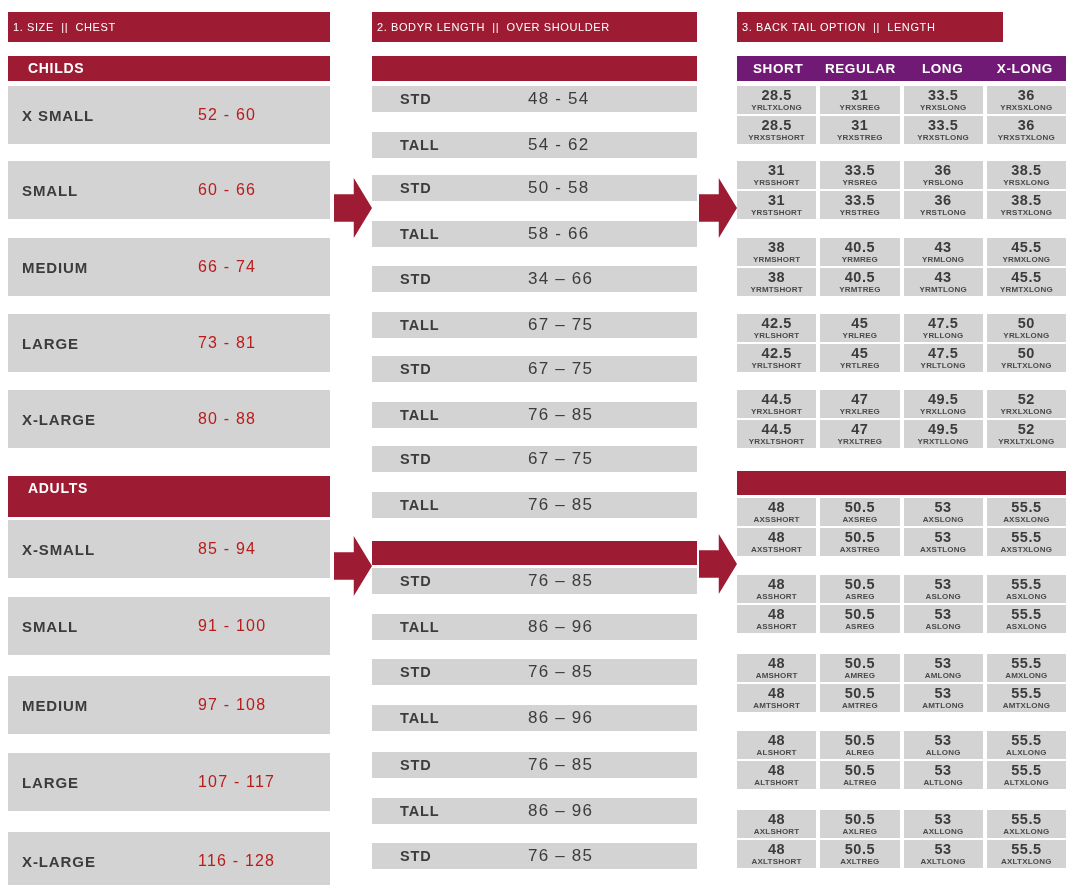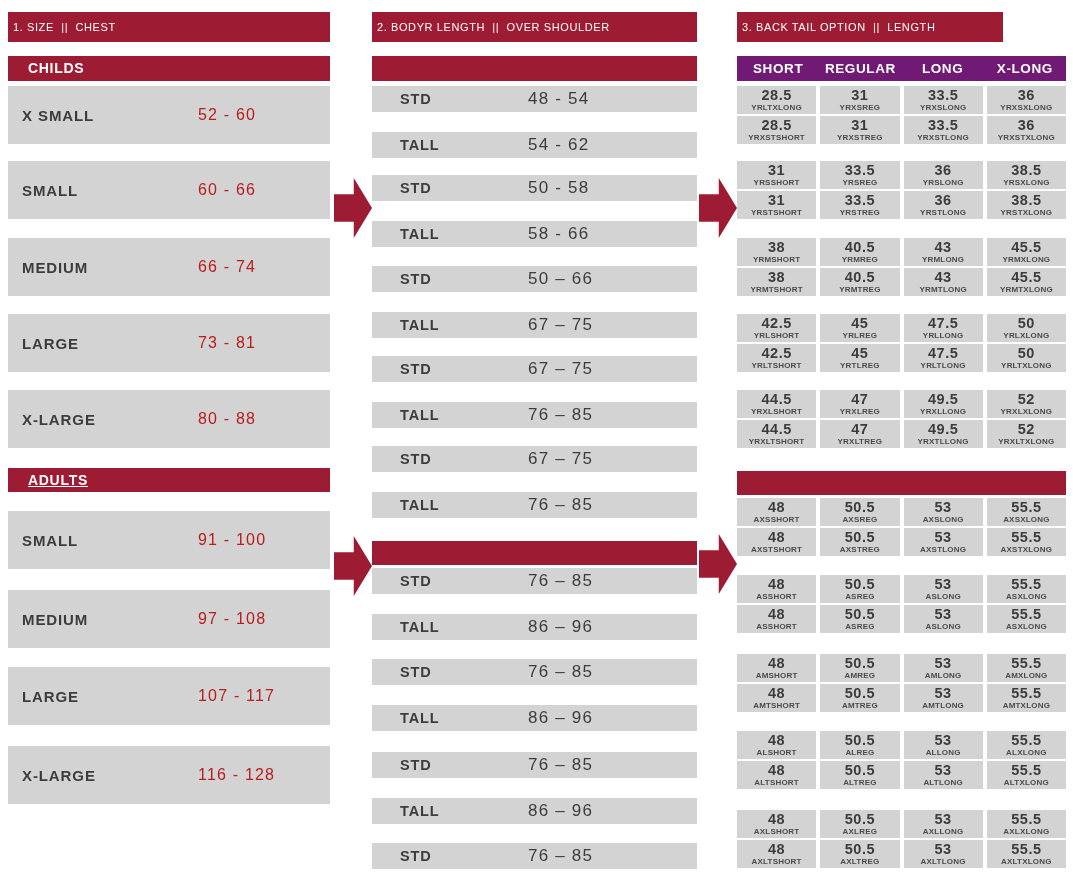--- a/index.html
+++ b/index.html
@@ -8,21 +8,21 @@
   .col{position:absolute;top:12px;}
   #col1{left:8px;width:322px;}
   #col2{left:372px;width:325px;}
   #col3{left:737px;width:329px;}
   .col-header{height:30px;background:#9E1C33;color:#fff;font-weight:normal;font-size:11px;
     line-height:30px;padding-left:5px;letter-spacing:0.6px;box-sizing:border-box;}
   .col-header span{white-space:pre;}
   #col3 .col-header{width:266px;}
   .section-bar{height:25px;background:#9E1C33;margin-top:14px;color:#fff;font-weight:bold;
     font-size:14px;line-height:25px;padding-left:20px;letter-spacing:0.7px;box-sizing:border-box;}
-  .section-bar.adults{margin-top:20px;height:24px;line-height:24px;text-decoration:underline;}
+  .section-bar.adults{margin-top:28px;height:41px;line-height:24px;}
   .empty-bar{height:25px;background:#9E1C33;margin-top:14px;}
   .empty-bar.adults{margin-top:23px;height:24px;}
   .size-row{height:58px;background:#D3D3D3;position:relative;}
   .size-label{position:absolute;left:14px;top:50%;transform:translateY(-50%);
     font-weight:bold;font-size:15px;letter-spacing:0.9px;color:#3C3C3C;}
   .size-range{position:absolute;left:190px;top:50%;transform:translateY(-50%);
     font-size:16px;letter-spacing:1.2px;color:#b91c1c;}
   .pair{height:72px;display:flex;flex-direction:column;justify-content:space-between;}
   .fit-row{height:26px;background:#D3D3D3;position:relative;}
   .fit-label{position:absolute;left:28px;top:50%;transform:translateY(-50%);
@@ -76,20 +76,24 @@
         </div>
         <div class="size-row" style="margin-top: 18px;">
           <span class="size-label">X-LARGE</span>
           <span class="size-range">80 - 88</span>
         </div>
       </div>
     <div class="section-bar adults">
       <span>ADULTS</span>
     </div>
     <div id="c1-adults">
+        <div class="size-row" style="margin-top: 3px;">
+          <span class="size-label">X-SMALL</span>
+          <span class="size-range">85 - 94</span>
+        </div>
         <div class="size-row" style="margin-top: 19px;">
           <span class="size-label">SMALL</span>
           <span class="size-range">91 - 100</span>
         </div>
         <div class="size-row" style="margin-top: 21px;">
           <span class="size-label">MEDIUM</span>
           <span class="size-range">97 - 108</span>
         </div>
         <div class="size-row" style="margin-top: 19px;">
           <span class="size-label">LARGE</span>
@@ -124,21 +128,21 @@
             <span class="fit-value">50 - 58</span>
           </div>
           <div class="fit-row">
             <span class="fit-label">TALL</span>
             <span class="fit-value">58 - 66</span>
           </div>
         </div>
         <div class="pair" style="margin-top: 19px;">
           <div class="fit-row">
             <span class="fit-label">STD</span>
-            <span class="fit-value">50 – 66</span>
+            <span class="fit-value">34 – 66</span>
           </div>
           <div class="fit-row">
             <span class="fit-label">TALL</span>
             <span class="fit-value">67 – 75</span>
           </div>
         </div>
         <div class="pair" style="margin-top: 18px;">
           <div class="fit-row">
             <span class="fit-label">STD</span>
             <span class="fit-value">67 – 75</span>

